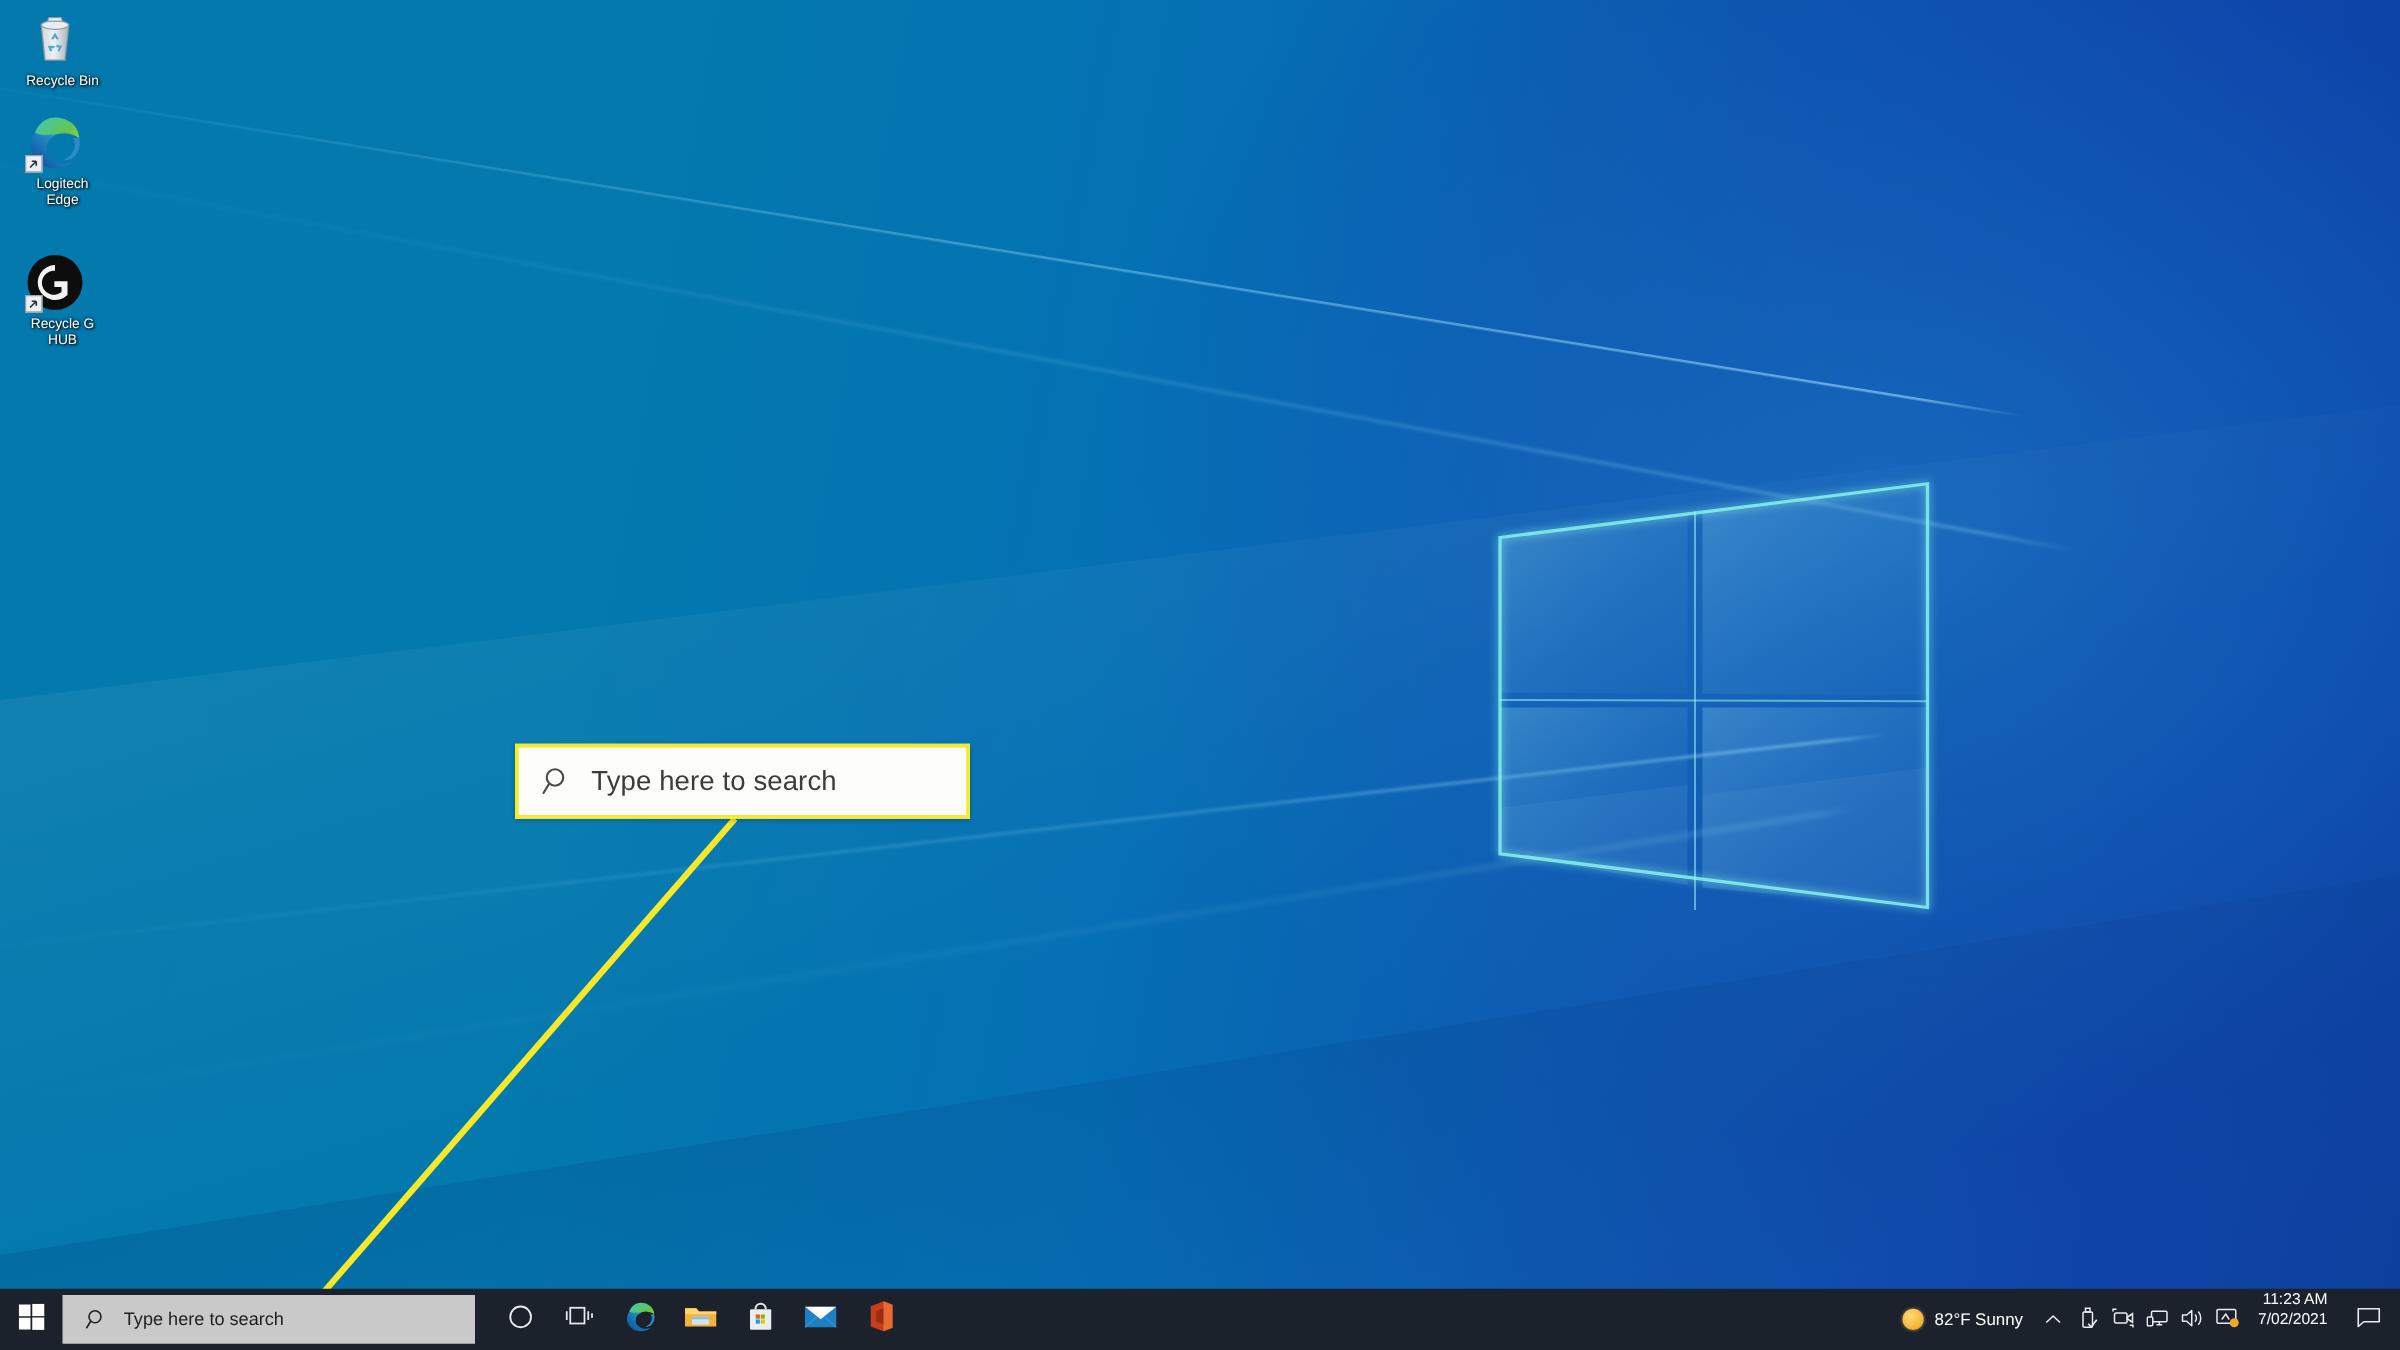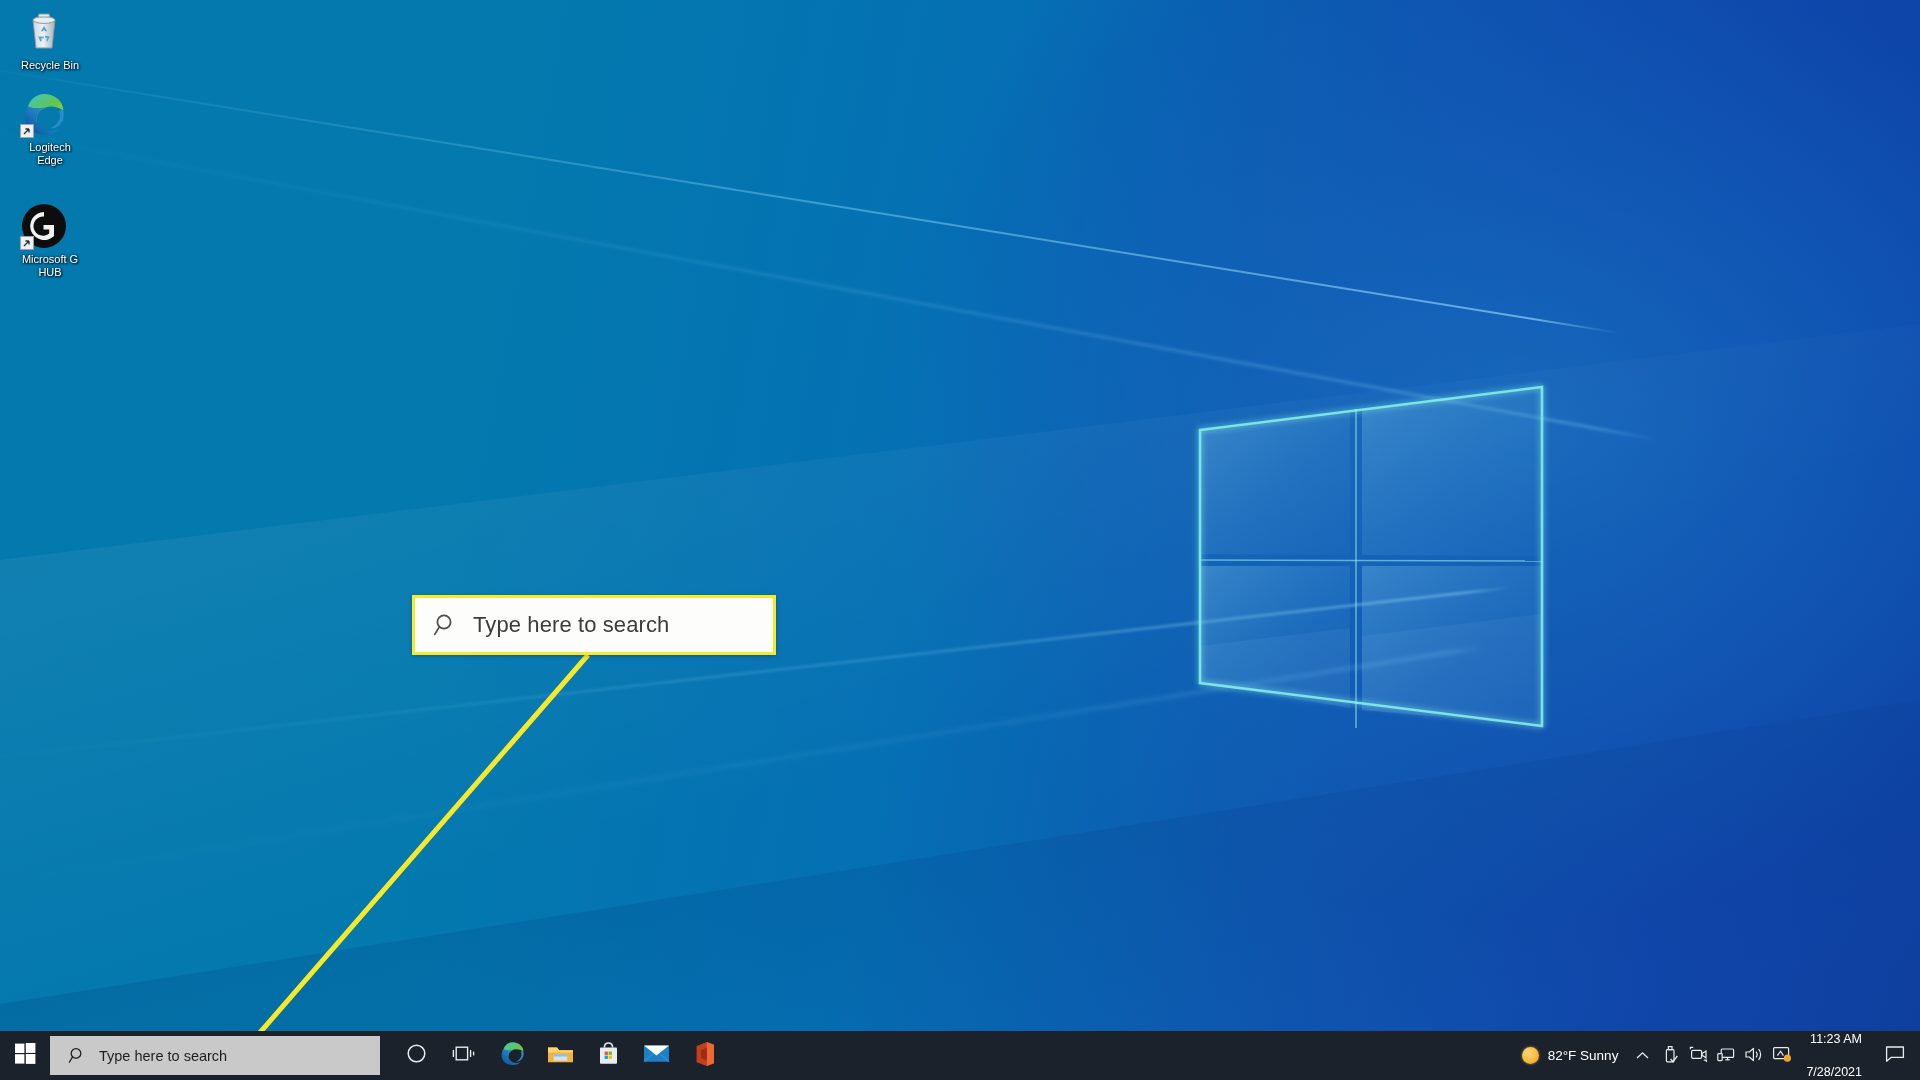--- a/index.html
+++ b/index.html
@@ -108,21 +108,21 @@
   #weather .sun{
     width:17px; height:17px; border-radius:50%;
     background:radial-gradient(circle at 38% 34%, #ffd978 0%, #f5b63c 60%, #e79b1e 100%);
     box-shadow:0 0 3px rgba(255,200,90,.6);
   }
   #weather .wtext{ font-size:13.5px; white-space:nowrap; }
   .trayicon{
     width:28px; height:49px; display:flex; align-items:center; justify-content:center; flex:0 0 28px;
   }
   #clock{
-    display:flex; flex-direction:column; align-items:flex-end; justify-content:space-between;
+    display:flex; flex-direction:column; align-items:flex-end; justify-content:flex-start;
     height:49px; padding:0 14px 0 10px; line-height:16px; font-size:12.5px; white-space:nowrap;
   }
   #notifications{ width:38px; height:49px; display:flex; align-items:center; justify-content:center; flex:0 0 38px; }
   #showdesktop{ width:6px; height:49px; flex:0 0 6px; }
 </style>
 </head>
 <body>
 
 <div id="desktop">
 
@@ -227,21 +227,21 @@
       <svg width="48" height="48" viewBox="0 0 48 48">
         <circle cx="24" cy="24" r="22" fill="#0d0d0d"></circle>
         <path d="M24,10 A14,14 0 1 0 34,34 L34,23 L23.5,23 L23.5,27.6 L29.2,27.6 L29.2,31.6 A9.6,9.6 0 1 1 24,14.6 Z" fill="#f2f2f2"></path>
       </svg>
       <span class="shortcut">
         <svg width="10" height="10" viewBox="0 0 10 10">
             <path d="M2,8 L7,3 M7,3 L3.4,3 M7,3 L7,6.6" stroke="#2b3138" stroke-width="1.3" fill="none"></path>
           </svg>
       </span>
     </div>
-    <span class="label">Microsoft G HUB</span>
+    <span class="label">Recycle G HUB</span>
   </div>
 
   <svg id="callout-line">
     <line x1="588" y1="655" x2="237" y2="1059" stroke="#f7e82a" stroke-width="5"></line>
     <circle cx="233" cy="1060" r="10" fill="#f7e82a"></circle>
   </svg>
 
   <div id="callout">
     <span class="mag">
       <svg width="26" height="26" viewBox="0 0 26 26">
@@ -427,21 +427,21 @@
         <svg width="20" height="18" viewBox="0 0 20 18">
           <rect x="1.6" y="2.6" width="15" height="11" rx="1" fill="none" stroke="#e9ecee" stroke-width="1.2"></rect>
           <path d="M5.4,10.6 L8.6,6.2 L11.4,10.6" fill="none" stroke="#e9ecee" stroke-width="1.2"></path>
           <circle cx="15.4" cy="13.2" r="3.6" fill="#f0a52b"></circle>
         </svg>
       </span>
     </div>
 
     <div id="clock">
       <span>11:23 AM</span>
-      <span>7/28/2021</span>
+      <span>7/02/2021</span>
     </div>
 
     <div id="notifications">
       <span>
         <svg width="20" height="18" viewBox="0 0 20 18">
           <path d="M1.6,2 L18.4,2 L18.4,12.4 L6,12.4 L1.6,16.2 Z" fill="none" stroke="#e9ecee" stroke-width="1.3" stroke-linejoin="round"></path>
         </svg>
       </span>
     </div>
 

